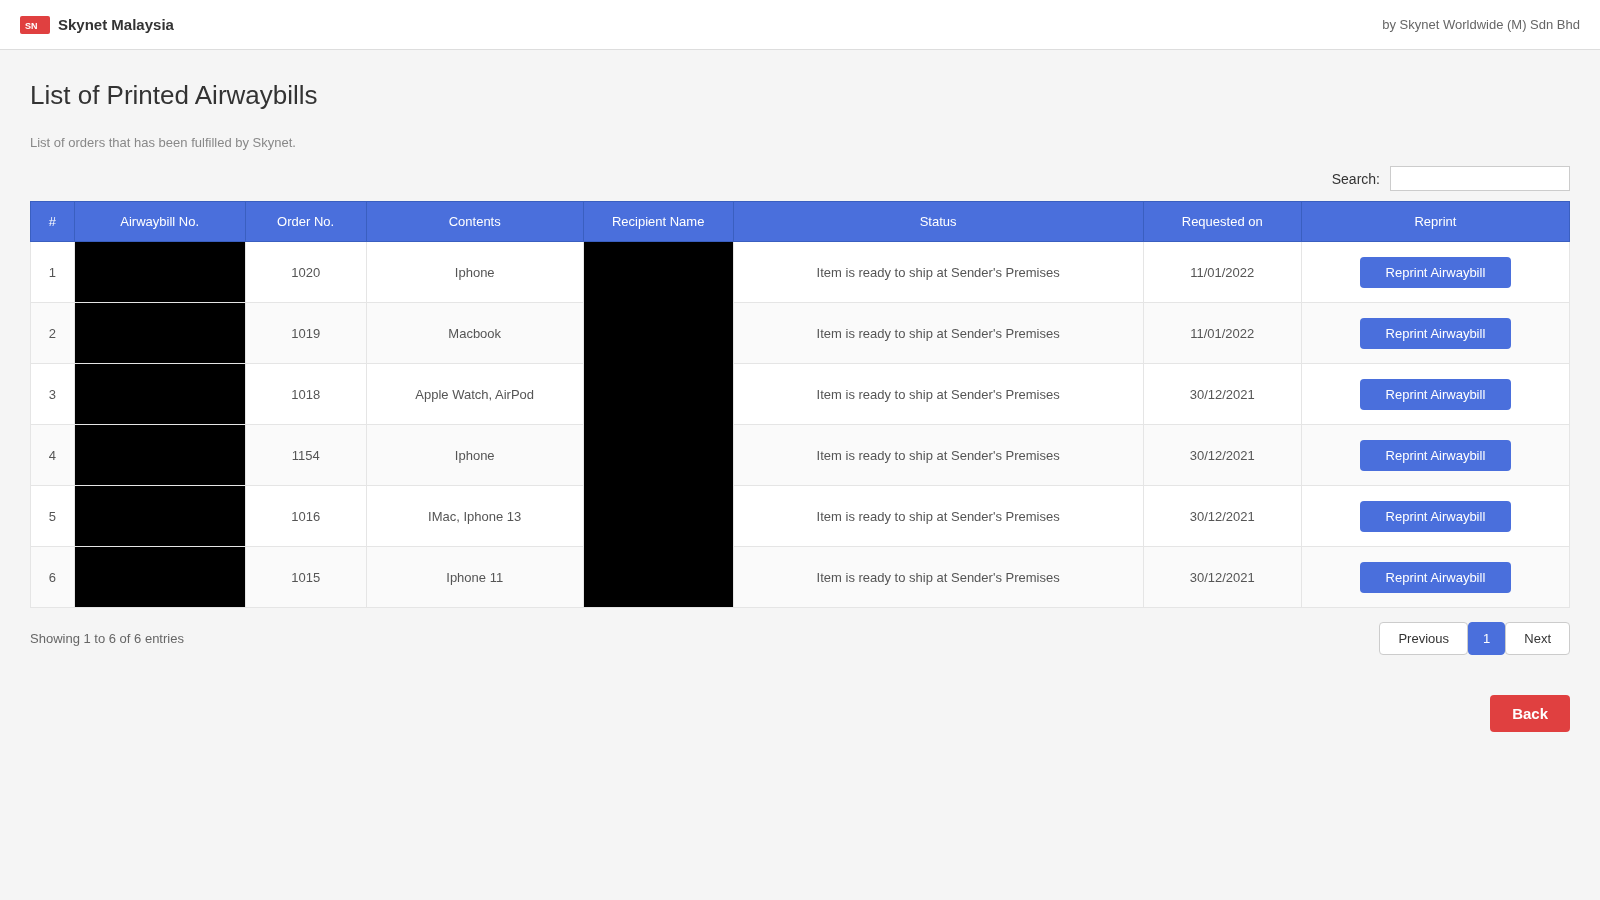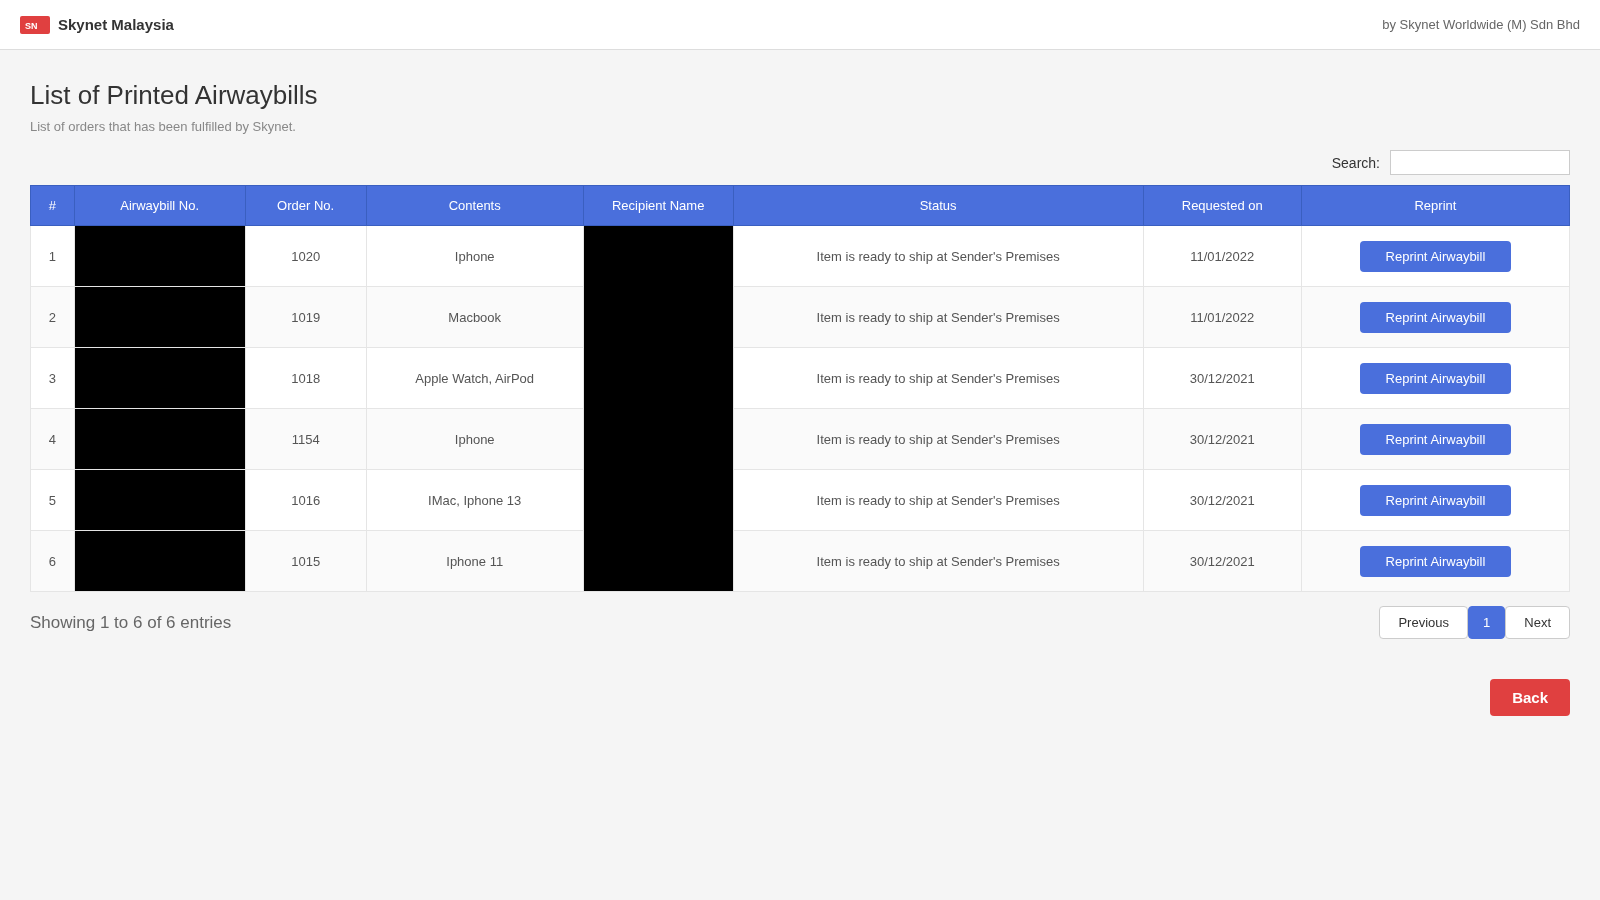--- a/index.html
+++ b/index.html
@@ -42,21 +42,21 @@
       font-size: 13px;
       color: #666;
     }
     .main-content {
       padding: 30px 30px 20px 30px;
     }
     .page-title {
       font-size: 26px;
       font-weight: 300;
       color: #333;
-      margin-bottom: 8px;
+      margin-bottom: 24px;
     }
     .page-subtitle {
       font-size: 13px;
       color: #888;
       margin-bottom: 16px;
     }
     .search-bar {
       display: flex;
       justify-content: flex-end;
       align-items: center;
@@ -118,21 +118,21 @@
       font-size: 13px;
       white-space: nowrap;
     }
     .table-footer {
       display: flex;
       justify-content: space-between;
       align-items: center;
       margin-top: 14px;
     }
     .showing-text {
-      font-size: 17px;
+      font-size: 13px;
       color: #666;
     }
     .pagination {
       display: flex;
       align-items: center;
     }
     .pagination-btn {
       padding: 8px 18px;
       border: 1px solid #ccc;
       background: #fff;

